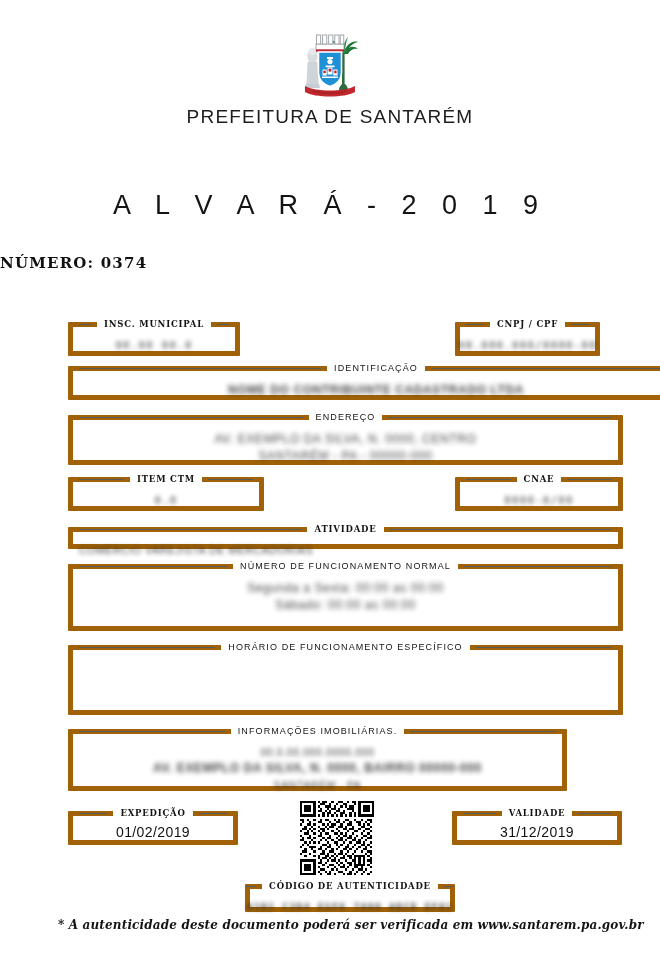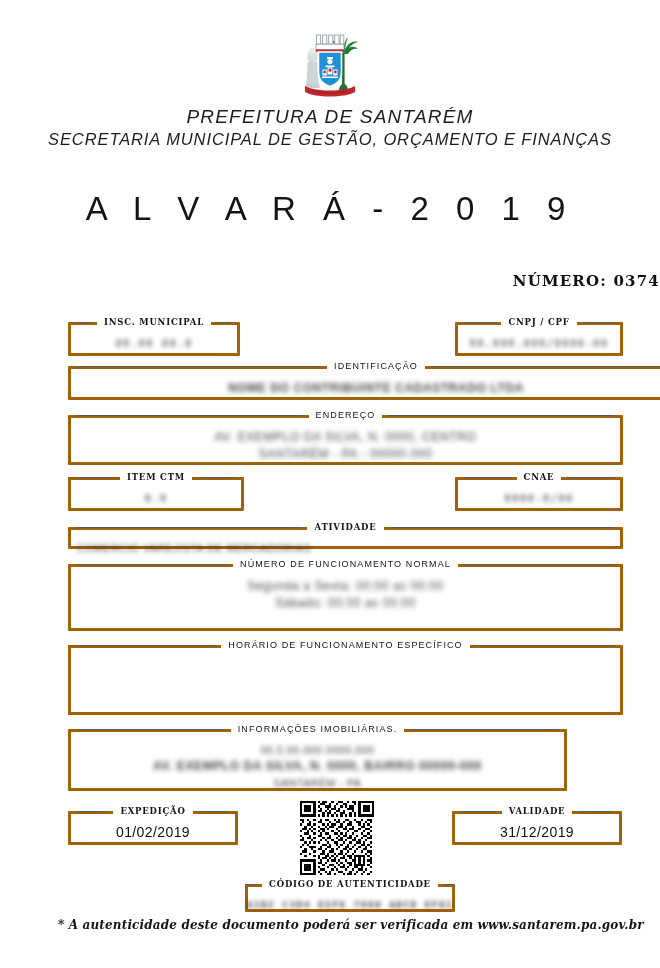--- a/index.html
+++ b/index.html
@@ -32,21 +32,20 @@
     display: block;
   }
 
   
   .org-block {
     position: absolute;
     left: 0;
     right: 0;
     top: 106px;
     text-align: center;
-    font-style: italic;
   }
   .org-line1 {
     font-family: "Liberation Sans", sans-serif;
     font-size: 19px;
     letter-spacing: 1.2px;
     color: #1d1d1d;
     line-height: 1.18;
     white-space: nowrap;
   }
   .org-line2 {
@@ -59,45 +58,45 @@
     white-space: nowrap;
   }
 
   .doc-title {
     position: absolute;
     left: 0;
     right: 0;
     top: 190px;
     text-align: center;
     font-family: "Liberation Sans", sans-serif;
-    font-size: 33px;
+    font-size: 27px;
     letter-spacing: 9px;
     color: #141414;
     white-space: nowrap;
   }
 
   .doc-number {
     position: absolute;
     left: 0;
     right: 0;
-    top: 272px;
-    text-align: right;
+    top: 254px;
+    text-align: left;
     font-family: "DejaVu Serif", serif;
     font-weight: bold;
     font-size: 15px;
     letter-spacing: 1.2px;
     color: #111111;
     white-space: nowrap;
   }
 
   
   .fbox {
     position: absolute;
     box-sizing: border-box;
-    border: 3px solid #a16207;
+    border: 5px solid #a16207;
     border-radius: 1px;
     background: #ffffff;
   }
   .fbox > .legend {
     position: absolute;
     top: -8px;
     left: 0;
     right: 0;
     display: flex;
     align-items: center;
@@ -254,38 +253,37 @@
         <g>
           <path d="M6 60 C16 66 46 66 56 60 L56 66 C46 72 16 72 6 66 Z" fill="#c1272d"></path>
           <path d="M14 63.4 C22 66.4 40 66.4 48 63.4 L48 66 C40 69 22 69 14 66 Z" fill="#9d1f24" opacity="0.55"></path>
         </g>
       </svg>
     </span>
   </div>
 
   <div class="org-block">
     <div class="org-line1">PREFEITURA DE SANTARÉM</div>
-    <div class="org-line2">SECRETARIA MUNICIPAL DE GESTÃO, ORÇAMENTO E FINANÇAS</div>
   </div>
 
   <div class="doc-title">A L V A R Á - 2 0 1 9</div>
   <div class="doc-number">NÚMERO: 0374</div>
 
   <div class="fbox serif-legend" style="left:68px; top:322px; width:172px; height:34px;">
     <div class="legend">
       <span class="lg-rule"></span>
       <span class="lg-text">INSC. MUNICIPAL</span>
       <span class="lg-rule"></span>
     </div>
     <div class="fbody">
       <span class="redacted small mono">00.00 00.0</span>
     </div>
   </div>
 
-  <div class="fbox serif-legend" style="left:455px; top:322px; width:168px; height:34px;">
+  <div class="fbox serif-legend" style="left:455px; top:322px; width:145px; height:34px;">
     <div class="legend">
       <span class="lg-rule"></span>
       <span class="lg-text">CNPJ / CPF</span>
       <span class="lg-rule"></span>
     </div>
     <div class="fbody">
       <span class="redacted small mono">00.000.000/0000-00</span>
     </div>
   </div>
 
@@ -305,21 +303,21 @@
       <span class="lg-rule"></span>
       <span class="lg-text">ENDEREÇO</span>
       <span class="lg-rule"></span>
     </div>
     <div class="fbody">
       <span class="redacted">AV. EXEMPLO DA SILVA, N. 0000, CENTRO</span>
       <span class="redacted">SANTARÉM - PA - 00000-000</span>
     </div>
   </div>
 
-  <div class="fbox serif-legend" style="left:68px; top:477px; width:176px; height:34px;padding-left:44px;">
+  <div class="fbox serif-legend" style="left:68px; top:477px; width:196px; height:34px;padding-left:44px;">
     <div class="legend">
       <span class="lg-rule"></span>
       <span class="lg-text">ITEM CTM</span>
       <span class="lg-rule"></span>
     </div>
     <div class="fbody">
       <span class="redacted small mono">0.0</span>
     </div>
   </div>
 

